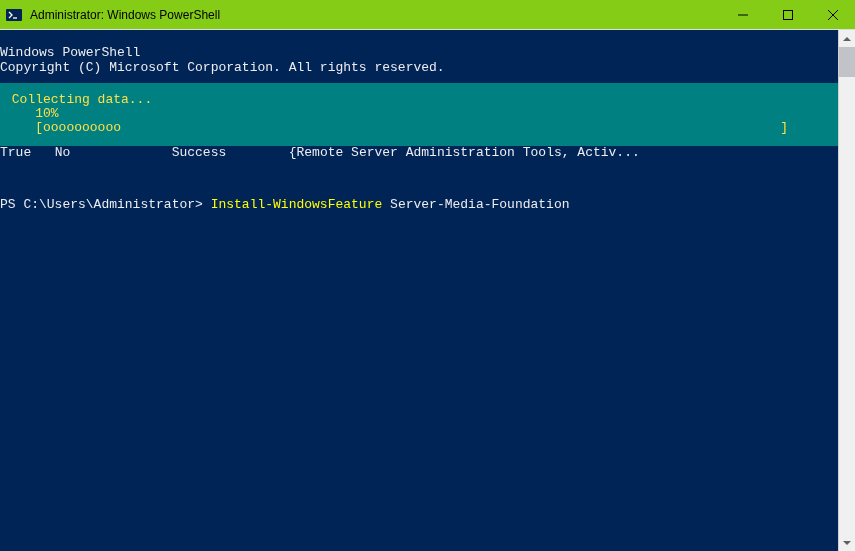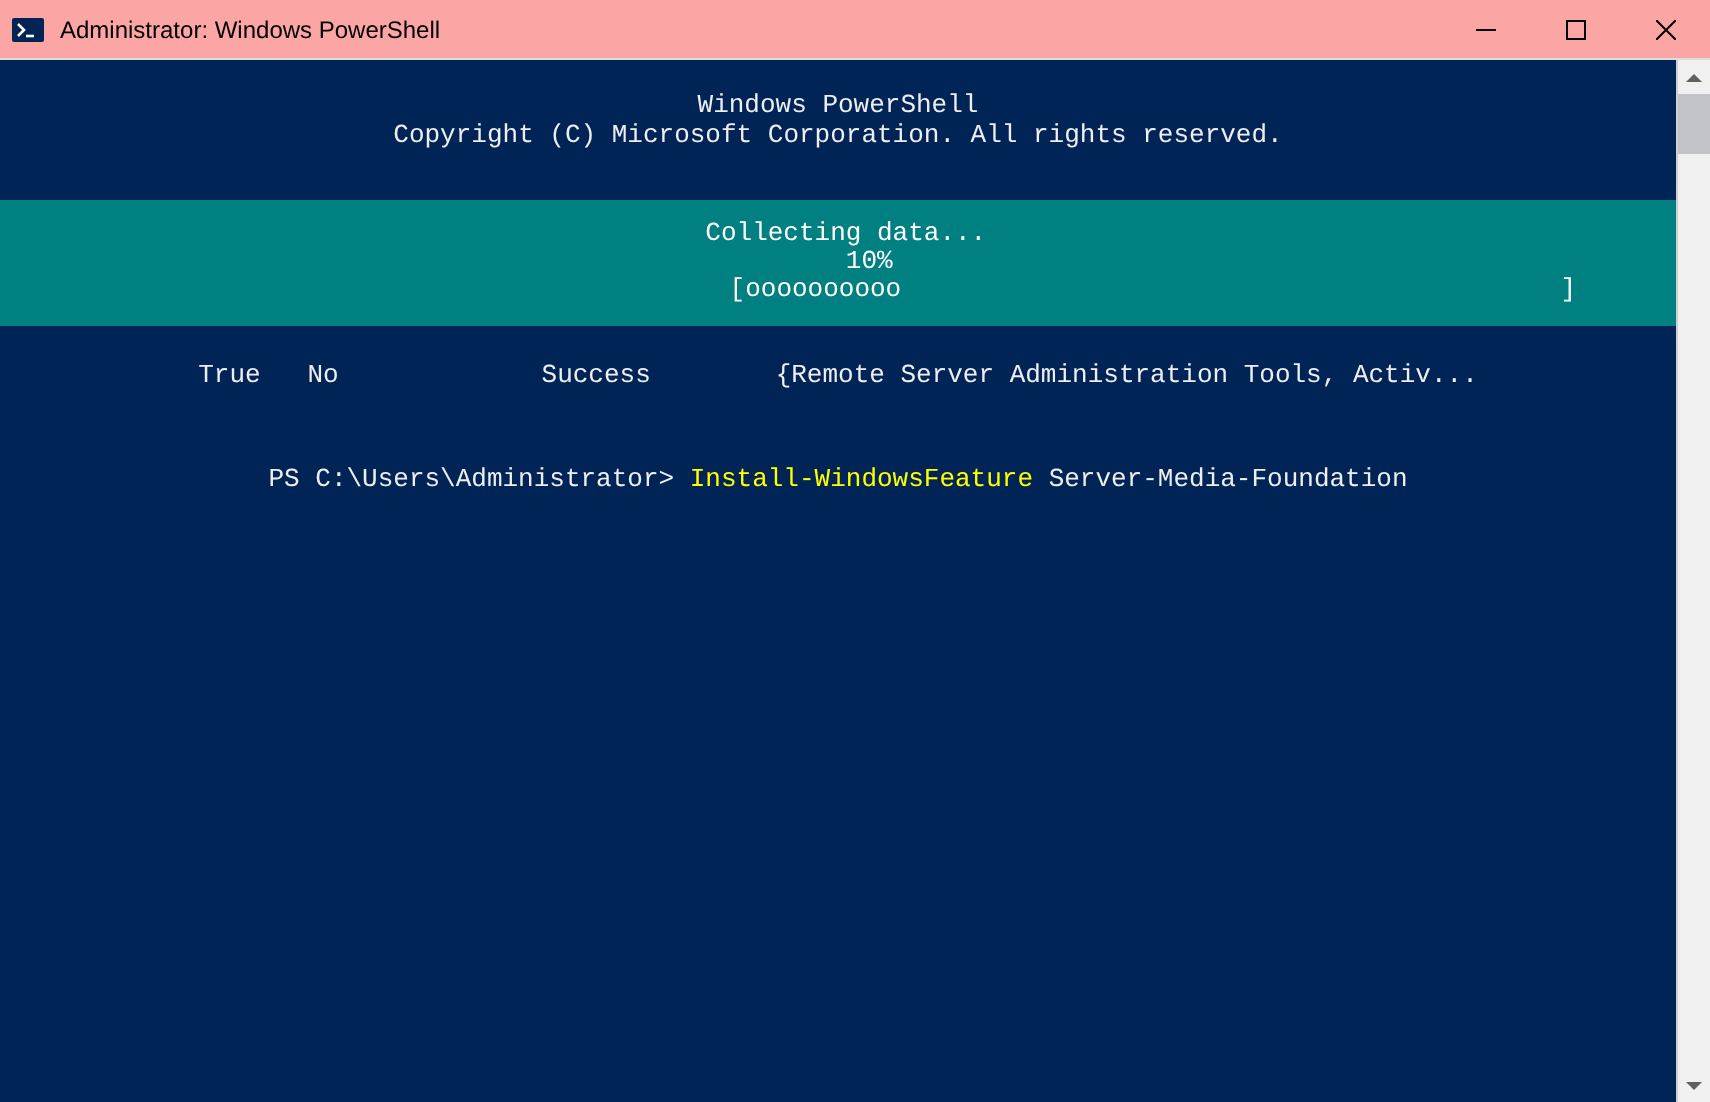--- a/index.html
+++ b/index.html
@@ -7,21 +7,21 @@
       width: 855px;
       height: 551px;
       font-family: Consolas, 'Courier New', monospace;
       font-size: 13px;
       background: #fff;
       overflow: hidden;
       position: relative;
     }
     .title-bar {
       height: 30px;
-      background: #fca5a5;
+      background: #84cc16;
       display: flex;
       align-items: center;
       border-bottom: 1px solid #ddd;
     }
     .title-icon {
       width: 16px;
       height: 16px;
       margin: 0 6px;
       display: flex;
       align-items: center;
@@ -46,47 +46,46 @@
       justify-content: center;
       font-family: 'Segoe UI', sans-serif;
       font-size: 11px;
       color: #000;
       cursor: pointer;
     }
     .terminal-area {
       position: relative;
       height: calc(100% - 30px);
       display: flex;
-      text-align: center;
     }
     .terminal {
       background: #012456;
       color: #eeedf0;
       flex: 1;
       height: 100%;
       line-height: 1.1;
       white-space: pre;
       overflow: hidden;
       font-family: Consolas, 'Courier New', monospace;
     }
     .header-lines {
       padding: 2px 0 0 0;
     }
     .progress-block {
       background: #008080;
-      color: #ffffff;
+      color: #fde047;
       padding: 10px 4px;
-      margin-top: 25px;
+      margin-top: 8px;
     }
     .progress-close {
       float: right;
       margin-right: 46px;
     }
     .result-line {
-      padding-top: 18px;
+      padding-top: 0;
     }
     .prompt-line {
       margin-top: 38px;
     }
     .ps-prompt { color: #eeedf0; }
     .ps-cmd { color: #ffff00; }
     .ps-arg { color: #eeedf0; }
     .scrollbar {
       width: 17px;
       background: #f0f0f0;

